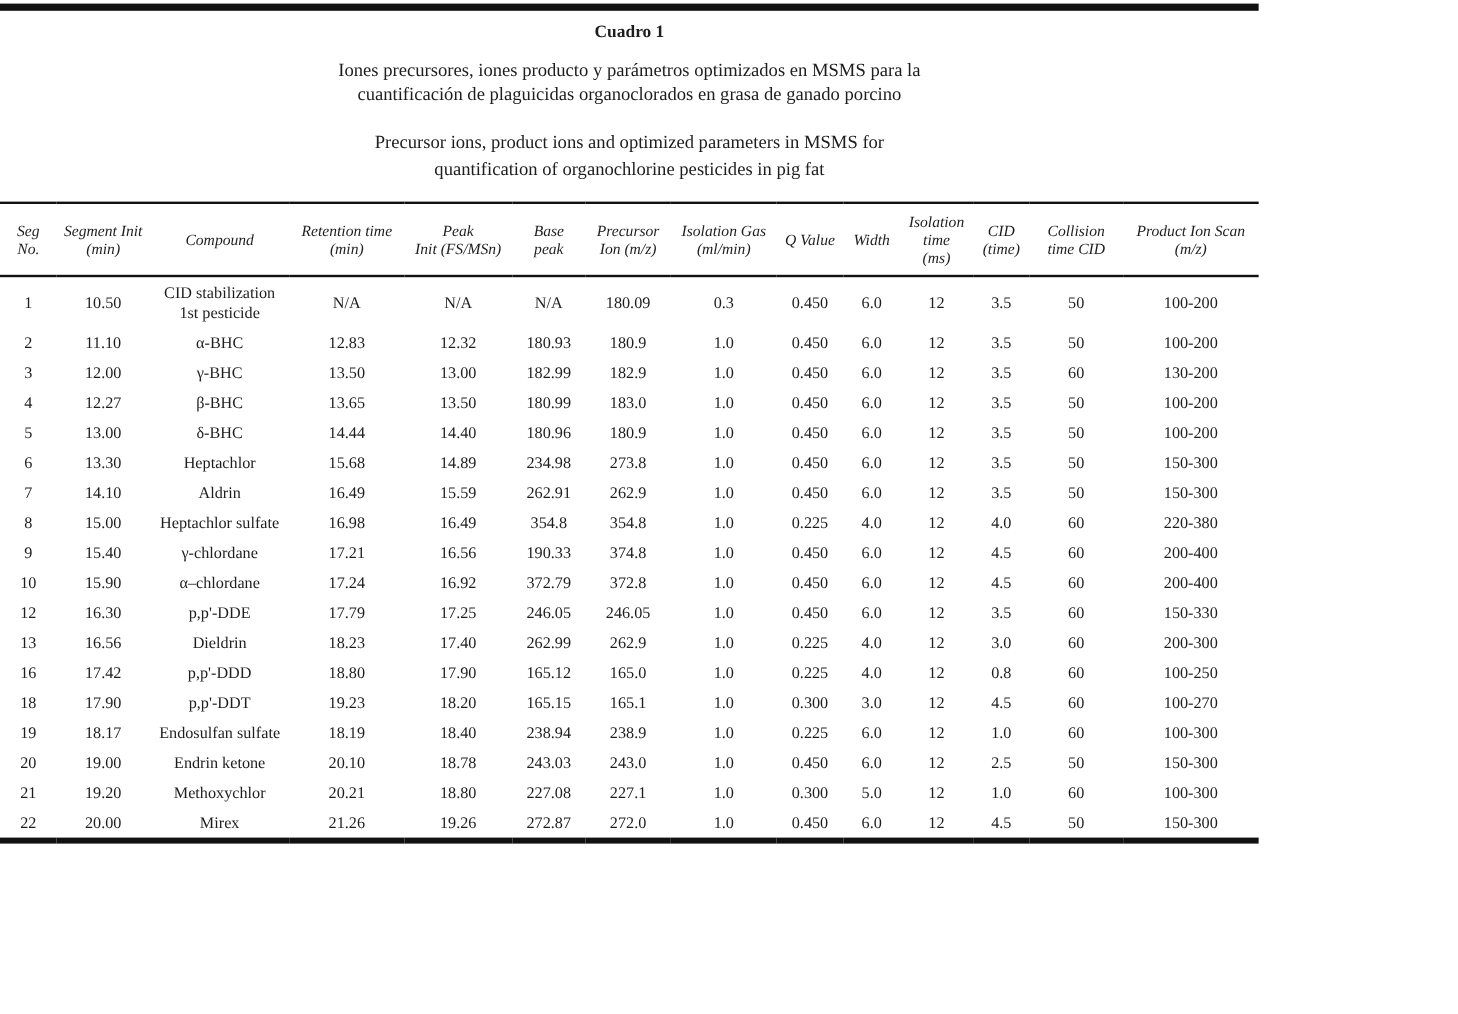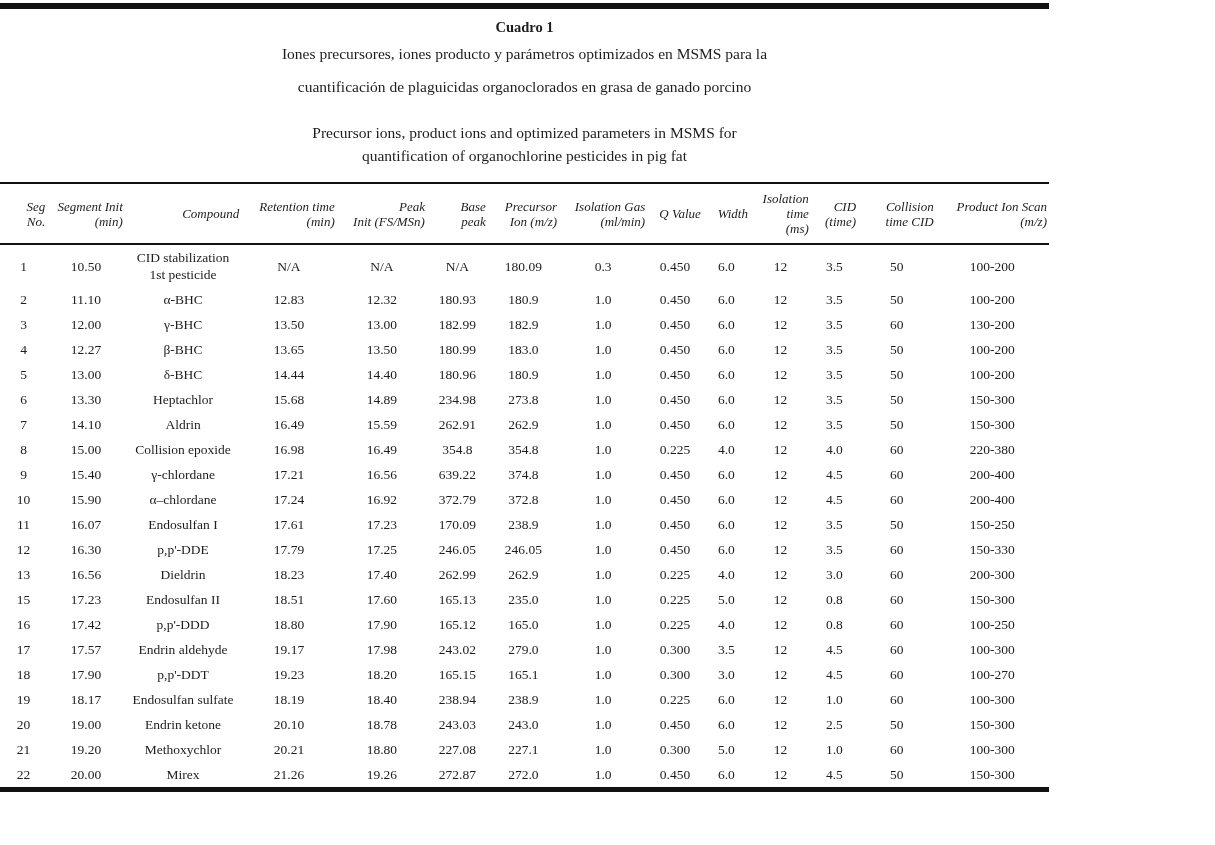--- a/index.html
+++ b/index.html
@@ -19,22 +19,22 @@
     margin-top: 3px;
   }
   .caption { text-align: center; }
   .caption-title {
     font-weight: bold;
     font-size: 14.5px;
     margin-top: 10px;
   }
   .caption-es {
     font-size: 15.5px;
-    line-height: 33px;
-    margin-top: 1px;
+    line-height: 20px;
+    margin-top: 13px;
     white-space: pre-line;
   }
   .caption-en {
     font-size: 15.5px;
     line-height: 23px;
     margin-top: 18px;
     white-space: pre-line;
   }
   table.params {
     width: 100%;
@@ -43,21 +43,21 @@
     margin-top: 15px;
     border-top: 2px solid #111;
     border-bottom: 5px solid #111;
   }
   table.params thead th {
     font-style: italic;
     font-weight: normal;
     font-size: 13px;
     line-height: 15px;
     padding: 7px 2px;
-    text-align: right;
+    text-align: center;
     vertical-align: middle;
     border-bottom: 2px solid #111;
     white-space: pre-line;
   }
   table.params tbody td {
     font-size: 13.5px;
     line-height: 17px;
     padding: 4px 3px;
     text-align: center;
     vertical-align: middle;
@@ -247,40 +247,40 @@
           <td>0.450</td>
           <td>6.0</td>
           <td>12</td>
           <td>3.5</td>
           <td>50</td>
           <td>150-300</td>
         </tr>
         <tr>
           <td>8</td>
           <td>15.00</td>
-          <td>Collision epoxide</td>
+          <td>Heptachlor sulfate</td>
           <td>16.98</td>
           <td>16.49</td>
           <td>354.8</td>
           <td>354.8</td>
           <td>1.0</td>
           <td>0.225</td>
           <td>4.0</td>
           <td>12</td>
           <td>4.0</td>
           <td>60</td>
           <td>220-380</td>
         </tr>
         <tr>
           <td>9</td>
           <td>15.40</td>
           <td>γ-chlordane</td>
           <td>17.21</td>
           <td>16.56</td>
-          <td>639.22</td>
+          <td>190.33</td>
           <td>374.8</td>
           <td>1.0</td>
           <td>0.450</td>
           <td>6.0</td>
           <td>12</td>
           <td>4.5</td>
           <td>60</td>
           <td>200-400</td>
         </tr>
         <tr>
@@ -293,36 +293,20 @@
           <td>372.8</td>
           <td>1.0</td>
           <td>0.450</td>
           <td>6.0</td>
           <td>12</td>
           <td>4.5</td>
           <td>60</td>
           <td>200-400</td>
         </tr>
         <tr>
-          <td>11</td>
-          <td>16.07</td>
-          <td>Endosulfan I</td>
-          <td>17.61</td>
-          <td>17.23</td>
-          <td>170.09</td>
-          <td>238.9</td>
-          <td>1.0</td>
-          <td>0.450</td>
-          <td>6.0</td>
-          <td>12</td>
-          <td>3.5</td>
-          <td>50</td>
-          <td>150-250</td>
-        </tr>
-        <tr>
           <td>12</td>
           <td>16.30</td>
           <td>p,p'-DDE</td>
           <td>17.79</td>
           <td>17.25</td>
           <td>246.05</td>
           <td>246.05</td>
           <td>1.0</td>
           <td>0.450</td>
           <td>6.0</td>
@@ -341,68 +325,36 @@
           <td>262.9</td>
           <td>1.0</td>
           <td>0.225</td>
           <td>4.0</td>
           <td>12</td>
           <td>3.0</td>
           <td>60</td>
           <td>200-300</td>
         </tr>
         <tr>
-          <td>15</td>
-          <td>17.23</td>
-          <td>Endosulfan II</td>
-          <td>18.51</td>
-          <td>17.60</td>
-          <td>165.13</td>
-          <td>235.0</td>
-          <td>1.0</td>
-          <td>0.225</td>
-          <td>5.0</td>
-          <td>12</td>
-          <td>0.8</td>
-          <td>60</td>
-          <td>150-300</td>
-        </tr>
-        <tr>
           <td>16</td>
           <td>17.42</td>
           <td>p,p'-DDD</td>
           <td>18.80</td>
           <td>17.90</td>
           <td>165.12</td>
           <td>165.0</td>
           <td>1.0</td>
           <td>0.225</td>
           <td>4.0</td>
           <td>12</td>
           <td>0.8</td>
           <td>60</td>
           <td>100-250</td>
         </tr>
         <tr>
-          <td>17</td>
-          <td>17.57</td>
-          <td>Endrin aldehyde</td>
-          <td>19.17</td>
-          <td>17.98</td>
-          <td>243.02</td>
-          <td>279.0</td>
-          <td>1.0</td>
-          <td>0.300</td>
-          <td>3.5</td>
-          <td>12</td>
-          <td>4.5</td>
-          <td>60</td>
-          <td>100-300</td>
-        </tr>
-        <tr>
           <td>18</td>
           <td>17.90</td>
           <td>p,p'-DDT</td>
           <td>19.23</td>
           <td>18.20</td>
           <td>165.15</td>
           <td>165.1</td>
           <td>1.0</td>
           <td>0.300</td>
           <td>3.0</td>

